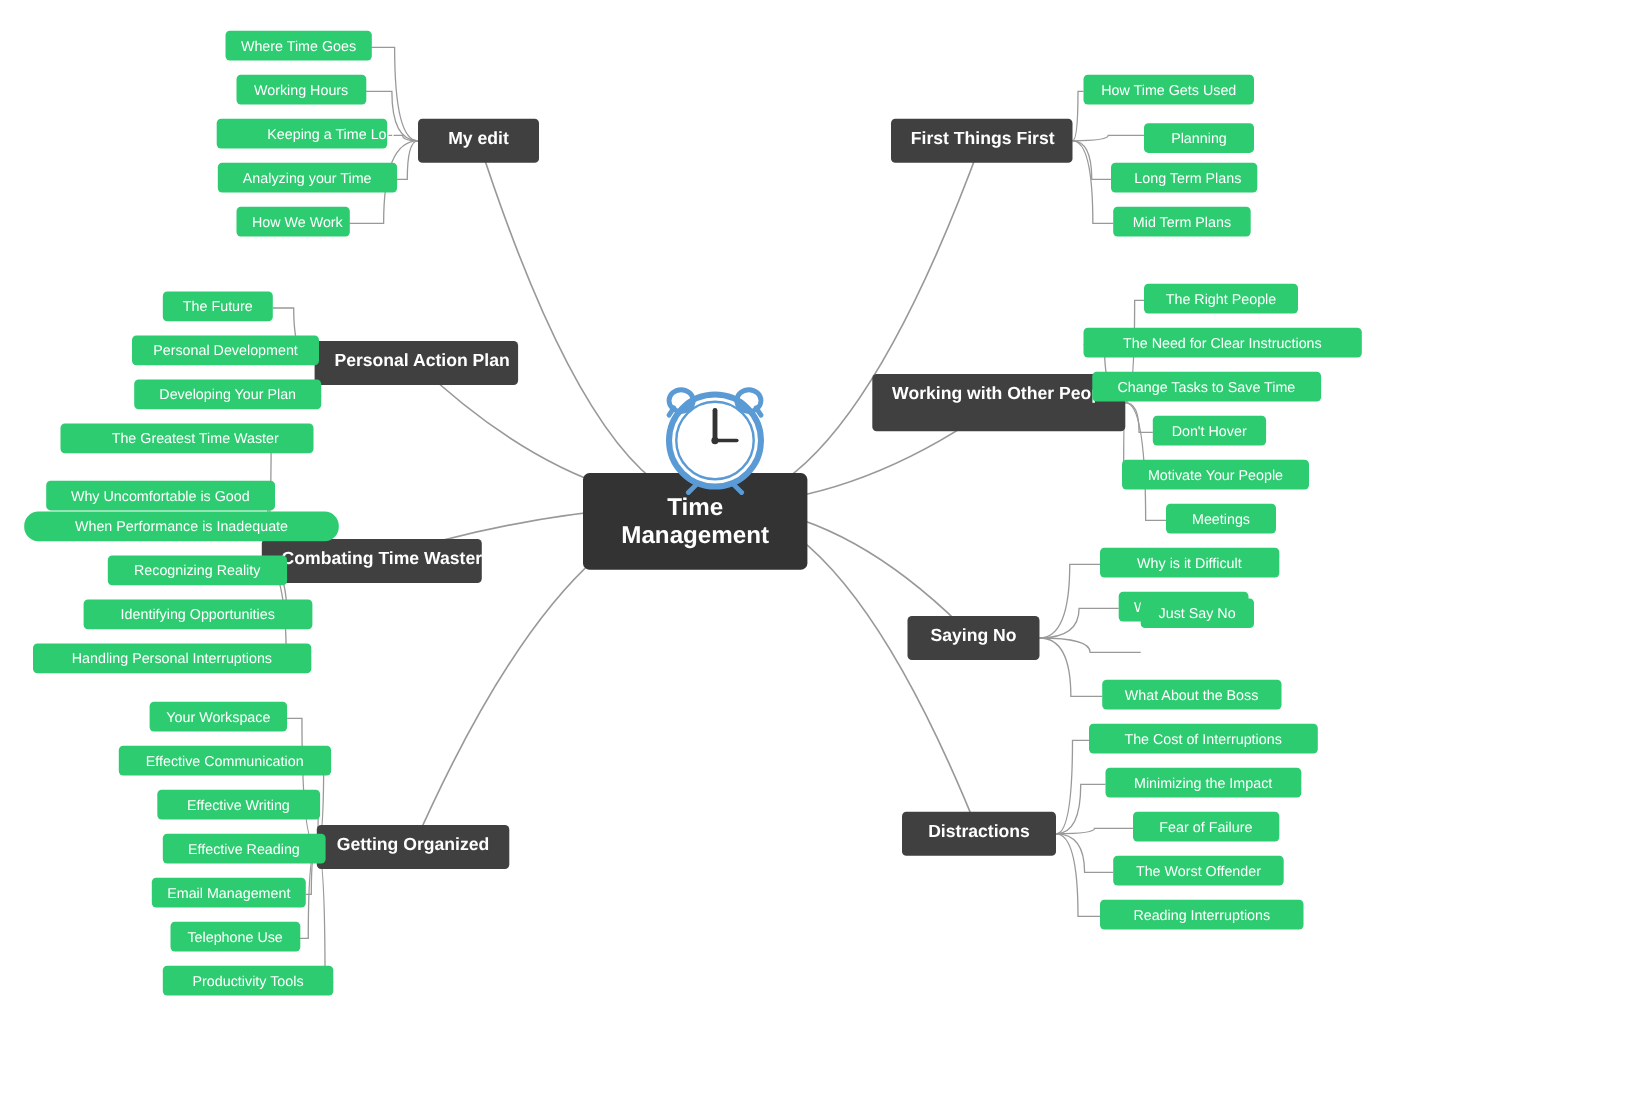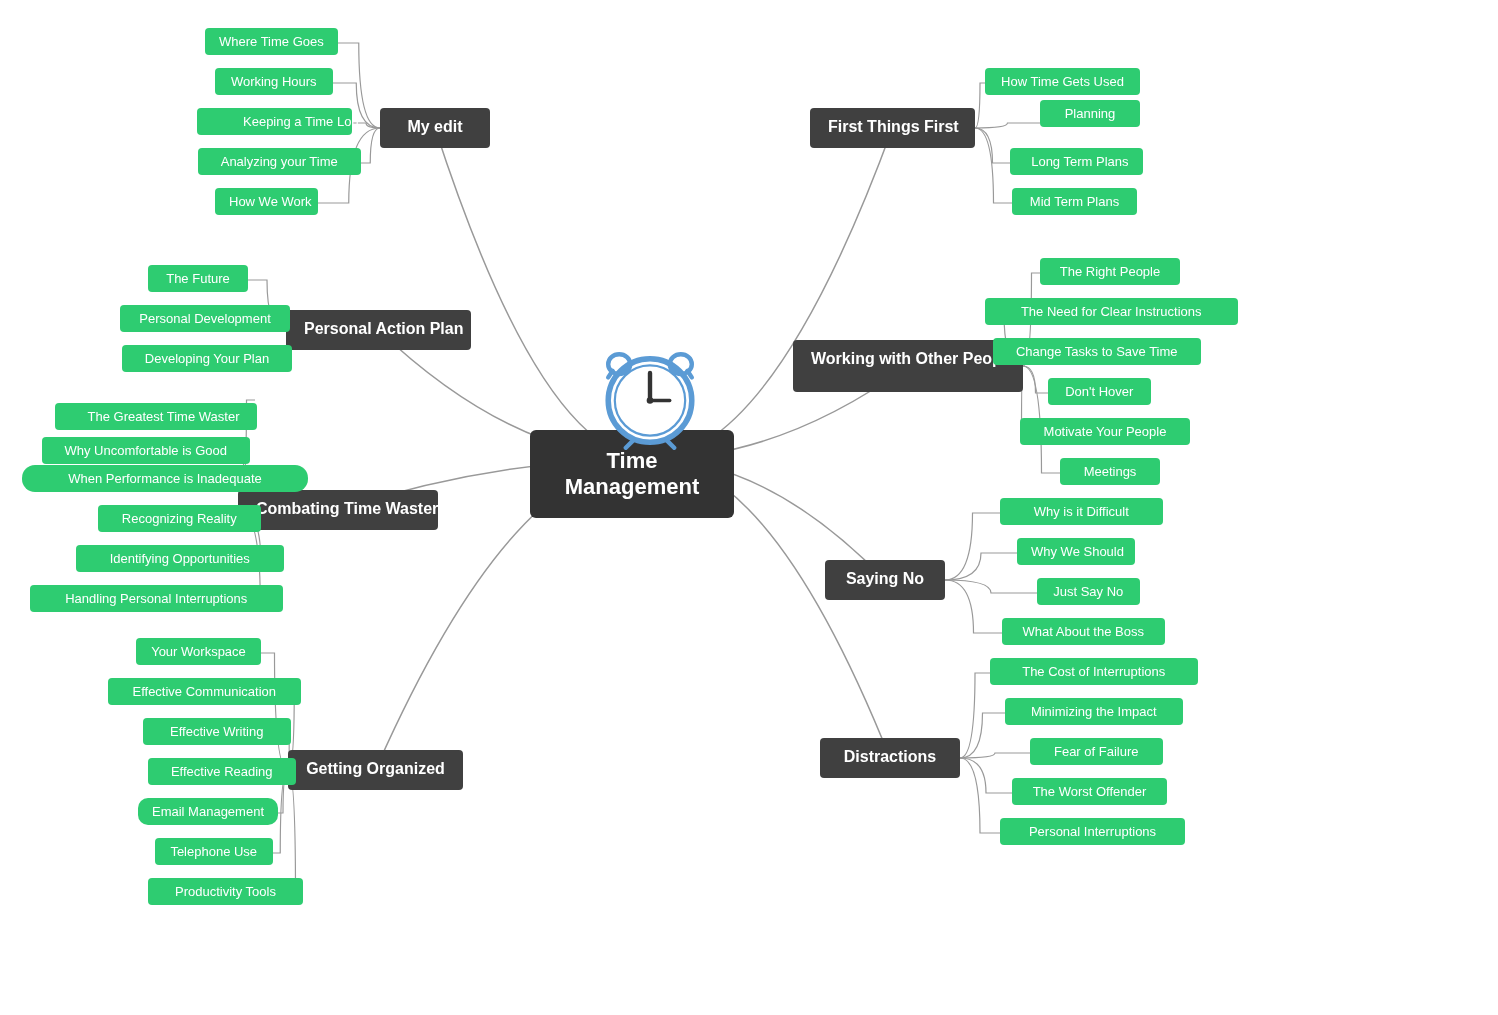--- a/index.html
+++ b/index.html
@@ -156,50 +156,50 @@
     <div class="leaf-node" style="left: 205px; top: 28px; width: 132.5px;">Where Time Goes</div>
     <div class="leaf-node" style="left: 215px; top: 68px; width: 117.5px;">Working Hours</div>
     <div class="leaf-node" style="left: 197px; top: 108px; width: 155px; padding-left: 46px;">Keeping a Time Log</div>
     <div class="leaf-node" style="left: 198px; top: 148px; width: 162.5px;">Analyzing your Time</div>
     <div class="leaf-node" style="left: 215px; top: 188px; width: 102.5px;">How We Work</div>
     <div class="branch-node" style="left: 286px; top: 310px; width: 185px; min-height: 40px;">Personal Action Plan</div>
     <div class="leaf-node" style="left: 148px; top: 265px; width: 100px;">The Future</div>
     <div class="leaf-node" style="left: 120px; top: 305px; width: 170px;">Personal Development</div>
     <div class="leaf-node" style="left: 122px; top: 345px; width: 170px;">Developing Your Plan</div>
     <div class="branch-node" style="left: 238px; top: 490px; width: 200px; min-height: 40px;">Combating Time Wasters</div>
-    <div class="leaf-node" style="left: 55px; top: 403px; width: 202px; padding-left: 29px;">The Greatest Time Waster</div>
+    <div class="leaf-node" style="left: 55px; top: 385px; width: 230px; padding-left: 29px;">The Greatest Time Waster</div>
     <div class="leaf-node" style="left: 42px; top: 425px; width: 207.5px; margin-top: 12px;">Why Uncomfortable is Good</div>
     <div class="leaf-node" style="left: 22px; top: 465px; width: 286px; border-radius: 13px;">When Performance is Inadequate</div>
     <div class="leaf-node" style="left: 98px; top: 505px; width: 162.5px;">Recognizing Reality</div>
     <div class="leaf-node" style="left: 76px; top: 545px; width: 207.5px;">Identifying Opportunities</div>
     <div class="leaf-node" style="left: 30px; top: 585px; width: 252.5px;">Handling Personal Interruptions</div>
     <div class="branch-node" style="left: 288px; top: 750px; width: 175px; min-height: 40px;">Getting Organized</div>
     <div class="leaf-node" style="left: 136px; top: 638px; width: 125px;">Your Workspace</div>
     <div class="leaf-node" style="left: 108px; top: 678px; width: 192.5px;">Effective Communication</div>
     <div class="leaf-node" style="left: 143px; top: 718px; width: 147.5px;">Effective Writing</div>
     <div class="leaf-node" style="left: 148px; top: 758px; width: 147.5px;">Effective Reading</div>
-    <div class="leaf-node" style="left: 138px; top: 798px; width: 140px; border-radius: 10px;">Email Management</div>
+    <div class="leaf-node" style="left: 138px; top: 798px; width: 140px;">Email Management</div>
     <div class="leaf-node" style="left: 155px; top: 838px; width: 117.5px;">Telephone Use</div>
     <div class="leaf-node" style="left: 148px; top: 878px; width: 155px;">Productivity Tools</div>
     <div class="branch-node" style="left: 810px; top: 108px; width: 165px; min-height: 40px;">First Things First</div>
     <div class="leaf-node" style="left: 985px; top: 68px; width: 155px;">How Time Gets Used</div>
-    <div class="leaf-node" style="left: 1040px; top: 100px; width: 100px;">Planning</div>
+    <div class="leaf-node" style="left: 1040px; top: 112px; width: 100px;">Planning</div>
     <div class="leaf-node" style="left: 1010px; top: 148px; width: 132.5px; text-align: right;">Long Term Plans</div>
     <div class="leaf-node" style="left: 1012px; top: 188px; width: 125px;">Mid Term Plans</div>
     <div class="branch-node" style="left: 793px; top: 340px; width: 230px; min-height: 52px;">Working with Other People</div>
     <div class="leaf-node" style="left: 1040px; top: 258px; width: 140px;">The Right People</div>
     <div class="leaf-node" style="left: 985px; top: 298px; width: 252.5px;">The Need for Clear Instructions</div>
     <div class="leaf-node" style="left: 993px; top: 338px; width: 207.5px;">Change Tasks to Save Time</div>
     <div class="leaf-node" style="left: 1048px; top: 378px; width: 102.5px;">Don't Hover</div>
     <div class="leaf-node" style="left: 1020px; top: 418px; width: 170px;">Motivate Your People</div>
     <div class="leaf-node" style="left: 1060px; top: 458px; width: 100px;">Meetings</div>
     <div class="branch-node" style="left: 825px; top: 560px; width: 120px; min-height: 40px;">Saying No</div>
     <div class="leaf-node" style="left: 1000px; top: 498px; width: 162.5px;">Why is it Difficult</div>
     <div class="leaf-node" style="left: 1017px; top: 538px; width: 117.5px;">Why We Should</div>
-    <div class="leaf-node" style="left: 1037px; top: 578px; width: 102.5px;">Just Say No</div>
+    <div class="leaf-node" style="left: 1037px; top: 544px; width: 102.5px;">Just Say No</div>
     <div class="leaf-node" style="left: 1002px; top: 618px; width: 162.5px;">What About the Boss</div>
     <div class="branch-node" style="left: 820px; top: 738px; width: 140px; min-height: 40px;">Distractions</div>
     <div class="leaf-node" style="left: 990px; top: 658px; width: 207.5px;">The Cost of Interruptions</div>
     <div class="leaf-node" style="left: 1005px; top: 698px; width: 177.5px;">Minimizing the Impact</div>
     <div class="leaf-node" style="left: 1030px; top: 738px; width: 132.5px;">Fear of Failure</div>
     <div class="leaf-node" style="left: 1012px; top: 778px; width: 155px;">The Worst Offender</div>
-    <div class="leaf-node" style="left: 1000px; top: 818px; width: 185px;">Personal Interruptions</div>
+    <div class="leaf-node" style="left: 1000px; top: 818px; width: 185px;">Reading Interruptions</div>
   </div>
 
 </body></html>

